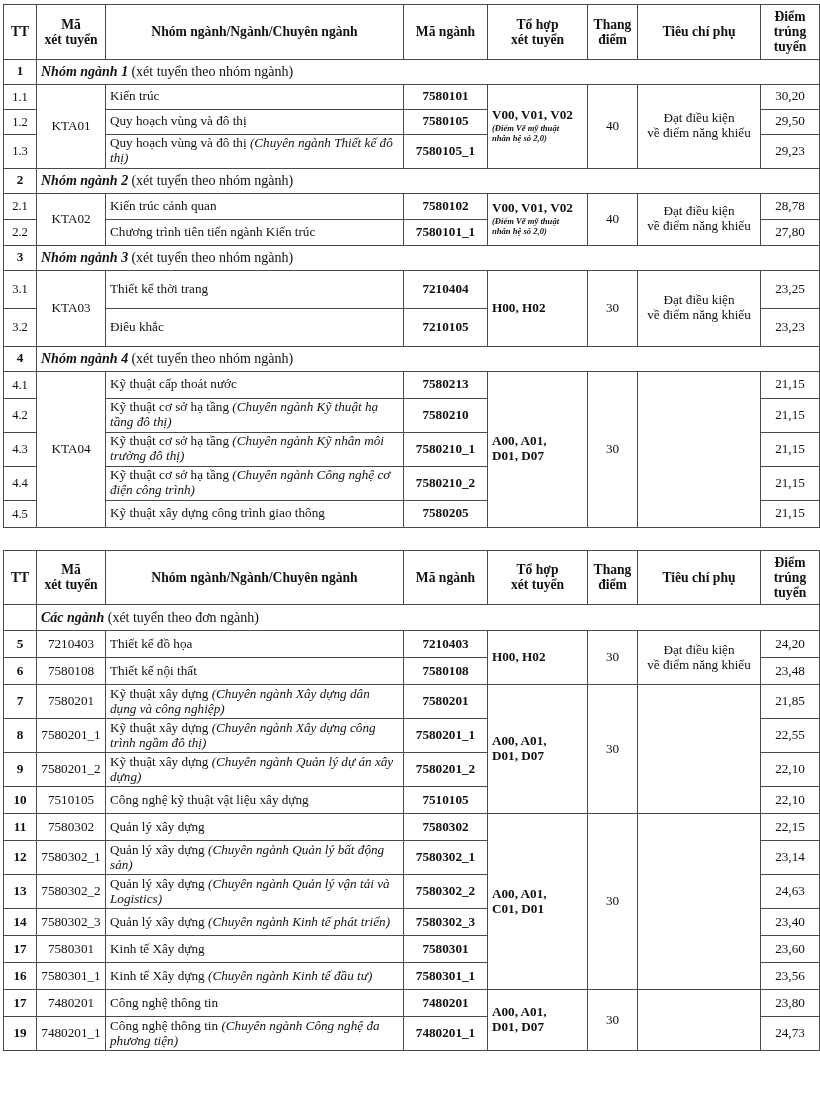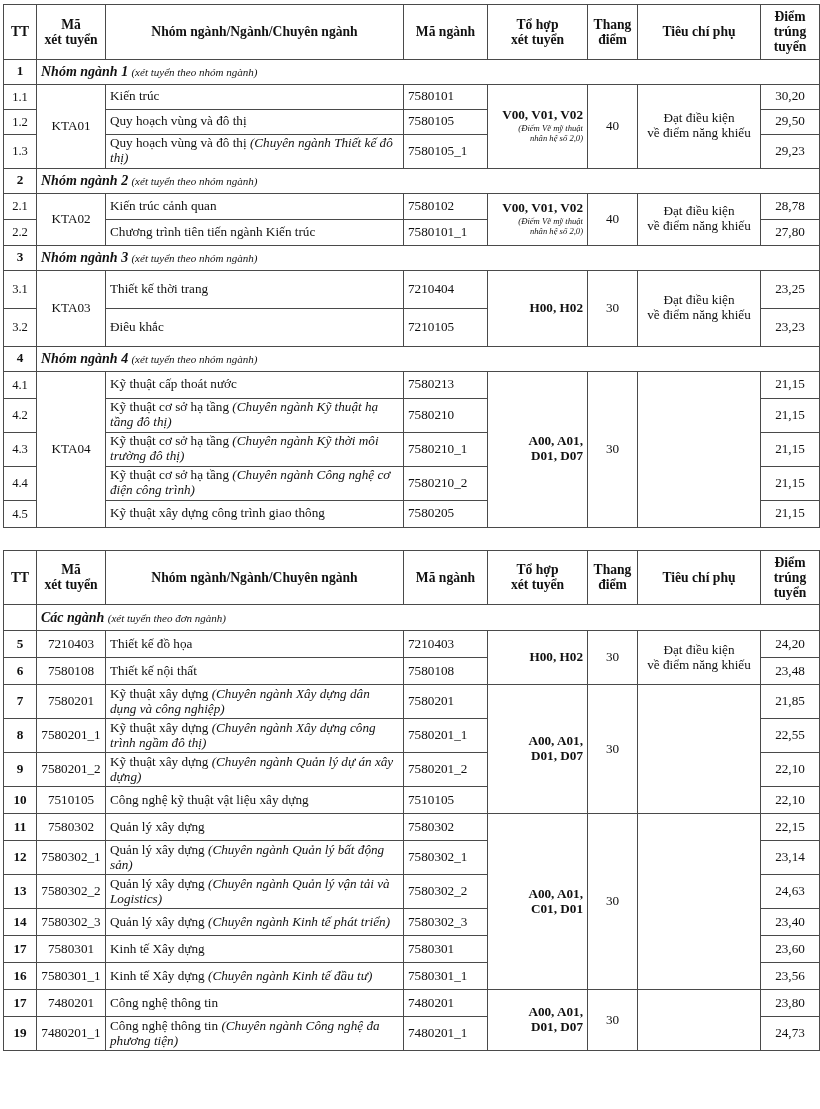--- a/index.html
+++ b/index.html
@@ -52,47 +52,46 @@
   col.c-ma-ng    { width: 84px; }
   col.c-tohop    { width: 100px; }
   col.c-thang    { width: 50px; }
   col.c-tieuchi  { width: 123px; }
   col.c-diem     { width: 59px; }
 
   td.tt        { text-align: center; font-weight: bold; font-size: 13px; }
   td.tt.sub    { font-weight: normal; font-size: 12.6px; }
   td.ma-xt     { text-align: center; font-size: 13px; }
   td.nhom      { text-align: left; padding-left: 5px; }
-  td.ma-ng     { text-align: left; font-size: 13px; }
-  td.tohop     { text-align: right; font-weight: bold; font-size: 13.2px; }
+  td.ma-ng     { text-align: center; font-size: 13px; font-weight: bold; }
+  td.tohop     { text-align: left; font-weight: bold; font-size: 13.2px; }
   td.thang     { text-align: center; font-size: 13px; }
   td.tieuchi   { text-align: center; font-size: 12.6px; line-height: 1.18; }
   td.diem      { text-align: center; font-size: 13px; }
 
   td.group-row {
     text-align: left;
     padding-left: 60px;
     height: 25px;
   }
   .grp-name {
     font-weight: bold;
     font-style: italic;
     font-size: 14px;
   }
   .grp-note {
-    font-style: italic;
-    font-size: 11px;
+    font-size: 14px;
   }
   .spec {
     font-style: italic;
   }
   .tohop-note {
     display: block;
     font-style: italic;
-    font-weight: normal;
+    font-weight: bold;
     font-size: 8.6px;
     line-height: 1.15;
     margin-top: 1px;
   }
   .table-gap {
     height: 22px;
   }
 </style>
 </head>
 <body>
@@ -275,21 +274,21 @@
           <span>Kỹ thuật cơ sở hạ tầng</span>
           <span class="spec">(Chuyên ngành Kỹ thuật hạ tầng đô thị)</span>
         </td>
         <td class="ma-ng">7580210</td>
         <td class="diem">21,15</td>
       </tr>
       <tr style="height:34px">
         <td class="tt sub">4.3</td>
         <td class="nhom">
           <span>Kỹ thuật cơ sở hạ tầng</span>
-          <span class="spec">(Chuyên ngành Kỹ thời môi trường đô thị)</span>
+          <span class="spec">(Chuyên ngành Kỹ nhân môi trường đô thị)</span>
         </td>
         <td class="ma-ng">7580210_1</td>
         <td class="diem">21,15</td>
       </tr>
       <tr style="height:34px">
         <td class="tt sub">4.4</td>
         <td class="nhom">
           <span>Kỹ thuật cơ sở hạ tầng</span>
           <span class="spec">(Chuyên ngành Công nghệ cơ điện công trình)</span>
         </td>

